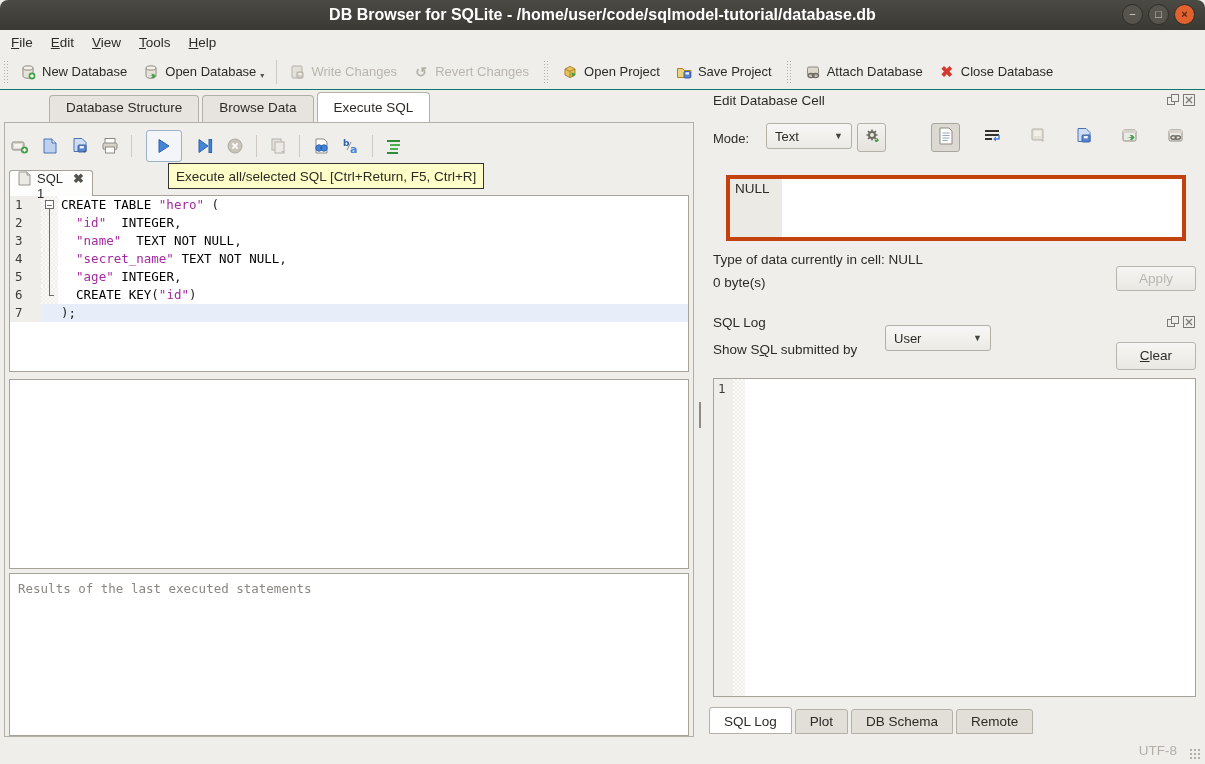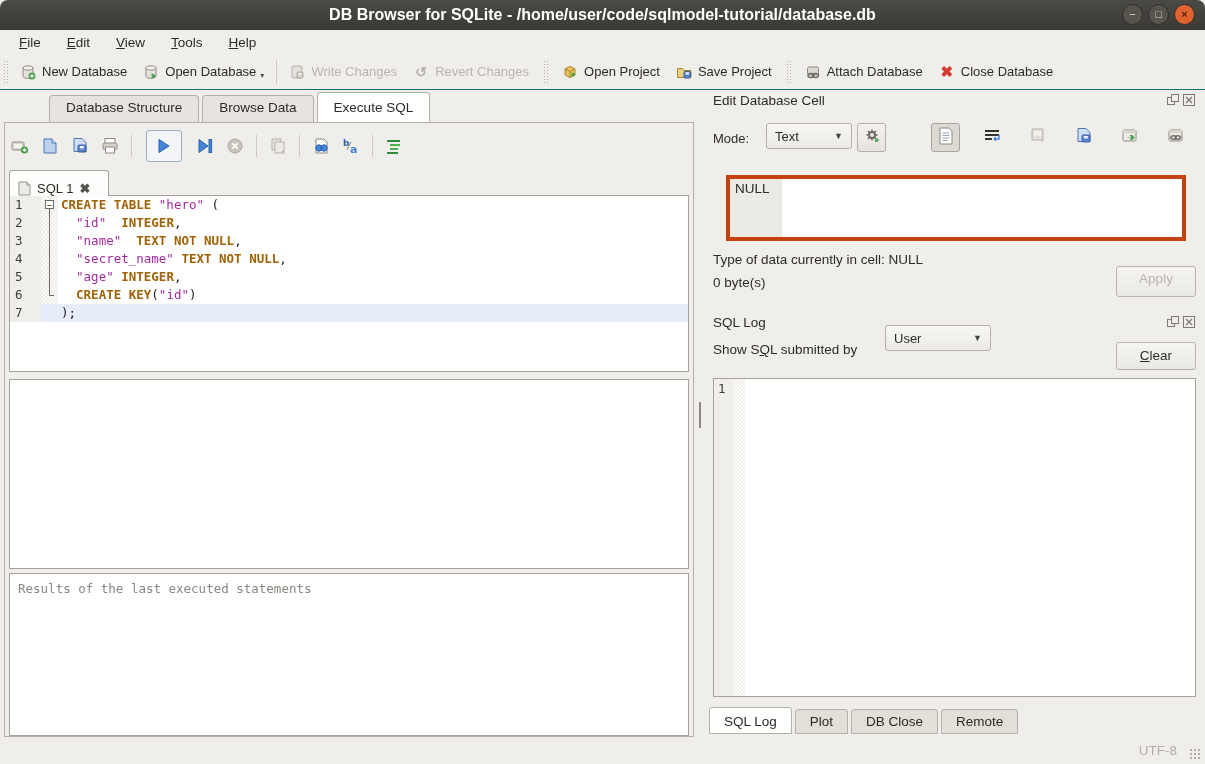--- a/index.html
+++ b/index.html
@@ -11,21 +11,21 @@
     background:linear-gradient(#4b4a44,#3a3934);border-radius:8px 8px 0 0;
     display:flex;align-items:center;justify-content:center;}
   .titlebar .title{color:#fff;font-weight:bold;font-size:16px;}
   .winbtns{position:absolute;right:10px;top:4px;display:flex;gap:5px;}
   .winbtn{width:21px;height:21px;border-radius:50%;background:#56544d;
     border:1px solid #2e2d28;color:#d9d7d1;font-size:11px;line-height:19px;
     text-align:center;box-sizing:border-box;}
   .winbtn.close{background:#e0622e;color:#5a2410;font-weight:bold;}
   
   .menubar{position:absolute;left:0;top:30px;width:1205px;height:24px;
-    background:#f0eeeb;display:flex;align-items:center;padding-left:10px;box-sizing:border-box;gap:8px;}
+    background:#f0eeeb;display:flex;align-items:center;padding-left:2px;box-sizing:border-box;gap:0;}
   .menuitem{padding:2px 9px;font-size:13.5px;}
   .menuitem .u{text-decoration:underline;}
   
   .toolbar{position:absolute;left:0;top:54px;width:1205px;height:36px;
     background:#f0eeeb;border-bottom:1px solid #0f766e;display:flex;align-items:center;box-sizing:border-box;}
   .handle{width:6px;height:24px;margin:0 3px;
     background-image:radial-gradient(#b3afa7 1px,transparent 1px);background-size:3px 3px;}
   .tbtn{display:flex;align-items:center;gap:6px;padding:4px 8px;font-size:13px;white-space:nowrap;}
   .tbtn.disabled{color:#b9b5ad;}
   .tsep{width:1px;height:24px;background:#cdc9c2;margin:0 4px;}
@@ -41,23 +41,23 @@
   .mtab.active{background:#fff;padding-top:7px;font-weight:normal;position:relative;z-index:3;}
   
   .lpanel{position:absolute;left:4px;top:122px;width:690px;height:615px;
     border:1px solid #b4b0a8;border-top:1px solid #b4b0a8;background:#f0eeeb;box-sizing:border-box;}
   .sqltoolbar{position:absolute;left:6px;top:5px;height:36px;display:flex;align-items:center;gap:12px;}
   .sbtn{width:18px;height:18px;position:relative;}
   .play-wrap{border:1px solid #9cb0c6;background:#f3f5f8;border-radius:3px;
     padding:6px 8px;display:flex;margin:0 2px;}
   .ssep{width:1px;height:22px;background:#cdc9c2;}
   
-  .edtab{position:absolute;left:4px;top:47px;width:100px;height:26px;background:#fdfdfc;
+  .edtab{position:absolute;left:4px;top:47px;width:84px;height:26px;background:#fdfdfc;
     border:1px solid #a7a39b;border-bottom:none;border-radius:3px 3px 0 0;
-    display:flex;align-items:flex-end;gap:6px;padding:0 8px;box-sizing:border-box;z-index:2;}
+    display:flex;align-items:flex-start;gap:6px;padding:0 8px;box-sizing:border-box;z-index:2;}
   .edtab .x{color:#55534d;font-weight:bold;font-size:13px;}
   
   .editor{position:absolute;left:4px;top:72px;width:680px;height:177px;
     border:1px solid #a7a39b;background:#fff;box-sizing:border-box;overflow:hidden;}
   .code-row{display:flex;height:18px;line-height:18px;
     font-family:"DejaVu Sans Mono",monospace;font-size:12.5px;}
   .ln{width:26px;padding-left:5px;background:#f0eeea;color:#3e3c36;flex:none;}
   .rowrest{display:flex;flex:1;}
   .code-row.current .rowrest{background:#e7eef9;}
   .fold{width:17px;position:relative;flex:none;
@@ -65,21 +65,21 @@
       linear-gradient(45deg,#f0eeea 25%,transparent 25%,transparent 75%,#f0eeea 75%);
     background-size:4px 4px;background-position:0 0,2px 2px;background-color:#fbfaf8;}
   .code-row.current .fold{background:none;}
   .fold.fline::before{content:"";position:absolute;left:8px;top:0;bottom:0;width:1px;background:#6f6b63;}
   .fold.fstart::after{content:"\2212";position:absolute;left:4px;top:4px;width:9px;height:9px;
     border:1px solid #6f6b63;background:#fff;font-size:9px;line-height:8px;text-align:center;color:#3e3c36;box-sizing:border-box;}
   .fold.fstart::before{content:"";position:absolute;left:8px;top:13px;bottom:0;width:1px;background:#6f6b63;}
   .fold.fend::before{content:"";position:absolute;left:8px;top:0;height:9px;width:1px;background:#6f6b63;}
   .fold.fend::after{content:"";position:absolute;left:8px;top:9px;width:5px;height:1px;background:#6f6b63;}
   .code-text{white-space:pre;padding-left:3px;color:#1e1c19;}
-  .tok-kw{color:#a16207;font-weight:bold;}
+  .tok-kw{color:#000000;font-weight:normal;}
   .tok-str{color:#a42ba0;}
   
   .splith{position:absolute;left:4px;width:680px;height:5px;display:flex;align-items:center;justify-content:center;}
   .dots{width:26px;height:2px;background-image:radial-gradient(#8f8b84 1px,transparent 1px);background-size:5px 2px;}
   .pane{position:absolute;left:4px;width:680px;background:#fff;border:1px solid #a7a39b;box-sizing:border-box;}
   .placeholder{font-family:"DejaVu Sans Mono",monospace;font-size:12.5px;color:#8a8781;padding:7px 8px;}
   
   .tooltip{position:absolute;left:168px;top:163px;height:24px;background:#fefec9;
     border:1px solid #35342f;display:flex;align-items:center;padding:0 7px;font-size:13.5px;z-index:10;}
   
@@ -102,21 +102,21 @@
   .ibtn.pressed{background:#dcd9d3;border:1px solid #a9a59d;border-radius:3px;box-sizing:border-box;}
   
   .cellbox{position:absolute;left:21px;top:85px;width:460px;height:66px;border:4px solid #c2410c;
     background:#fff;display:flex;box-sizing:border-box;}
   .cellgutter{width:52px;background:#ecc;background:#eceae4;padding:2px 0 0 5px;box-sizing:border-box;font-size:13.5px;}
   .typeinfo{position:absolute;left:8px;top:162px;font-size:13.5px;}
   .sizeinfo{position:absolute;left:8px;top:185px;font-size:13.5px;}
   .btn{background:linear-gradient(#f6f5f3,#eae8e3);border:1px solid #b9b5ad;border-radius:3px;
     text-align:center;font-size:13.5px;box-sizing:border-box;}
   .btn.disabled{color:#b9b5ad;}
-  .applybtn{position:absolute;left:411px;top:176px;width:80px;height:31px;line-height:23px;}
+  .applybtn{position:absolute;left:411px;top:176px;width:80px;height:25px;line-height:23px;}
   .hsplitdots{position:absolute;left:233px;top:211px;}
   
   .loglabel{position:absolute;left:8px;top:252px;font-size:13.5px;}
   .clearbtn{position:absolute;left:411px;top:252px;width:80px;height:28px;line-height:26px;}
   .logpane{position:absolute;left:8px;top:288px;width:483px;height:319px;border:1px solid #a7a39b;
     background:#fff;box-sizing:border-box;display:flex;}
   .loggutter{width:19px;background:#f0eeea;color:#3e3c36;padding:2px 0 0 4px;box-sizing:border-box;
     font-family:"DejaVu Sans Mono",monospace;font-size:12.5px;flex:none;}
   .logfold{width:12px;flex:none;background-image:linear-gradient(45deg,#f0eeea 25%,transparent 25%,transparent 75%,#f0eeea 75%),
       linear-gradient(45deg,#f0eeea 25%,transparent 25%,transparent 75%,#f0eeea 75%);
@@ -376,20 +376,21 @@
 
     <div class="splith" style="top:446px;">
         <div class="dots"></div>
       </div>
 
     <div class="pane" style="top:450px;height:163px;">
       <div class="placeholder">Results of the last executed statements</div>
     </div>
   </div>
 
+  <div class="tooltip">Execute all/selected SQL [Ctrl+Return, F5, Ctrl+R]</div>
 
   <div class="vsplit">
       <div class="vdots"></div>
     </div>
 
   <div class="dock">
 
     <div class="docktitle" style="top:3px;">Edit Database Cell</div>
     <div class="dockbtns" style="top:4px;">
       <span class="dockbtn"><svg width="12" height="12">
@@ -497,21 +498,21 @@
 
     <div class="logpane">
       <div class="loggutter">1</div>
       <div class="logfold"></div>
       <div style="flex:1;background:#fff;"></div>
     </div>
 
     <div class="docktabs">
       <div class="dtab active">SQL Log</div>
       <div class="dtab">Plot</div>
-      <div class="dtab">DB Close</div>
+      <div class="dtab">DB Schema</div>
       <div class="dtab">Remote</div>
     </div>
   </div>
 
   <div class="statusbar">
     <span class="encoding">UTF-8</span>
     <span class="grip"></span>
   </div>
 
 </div>

